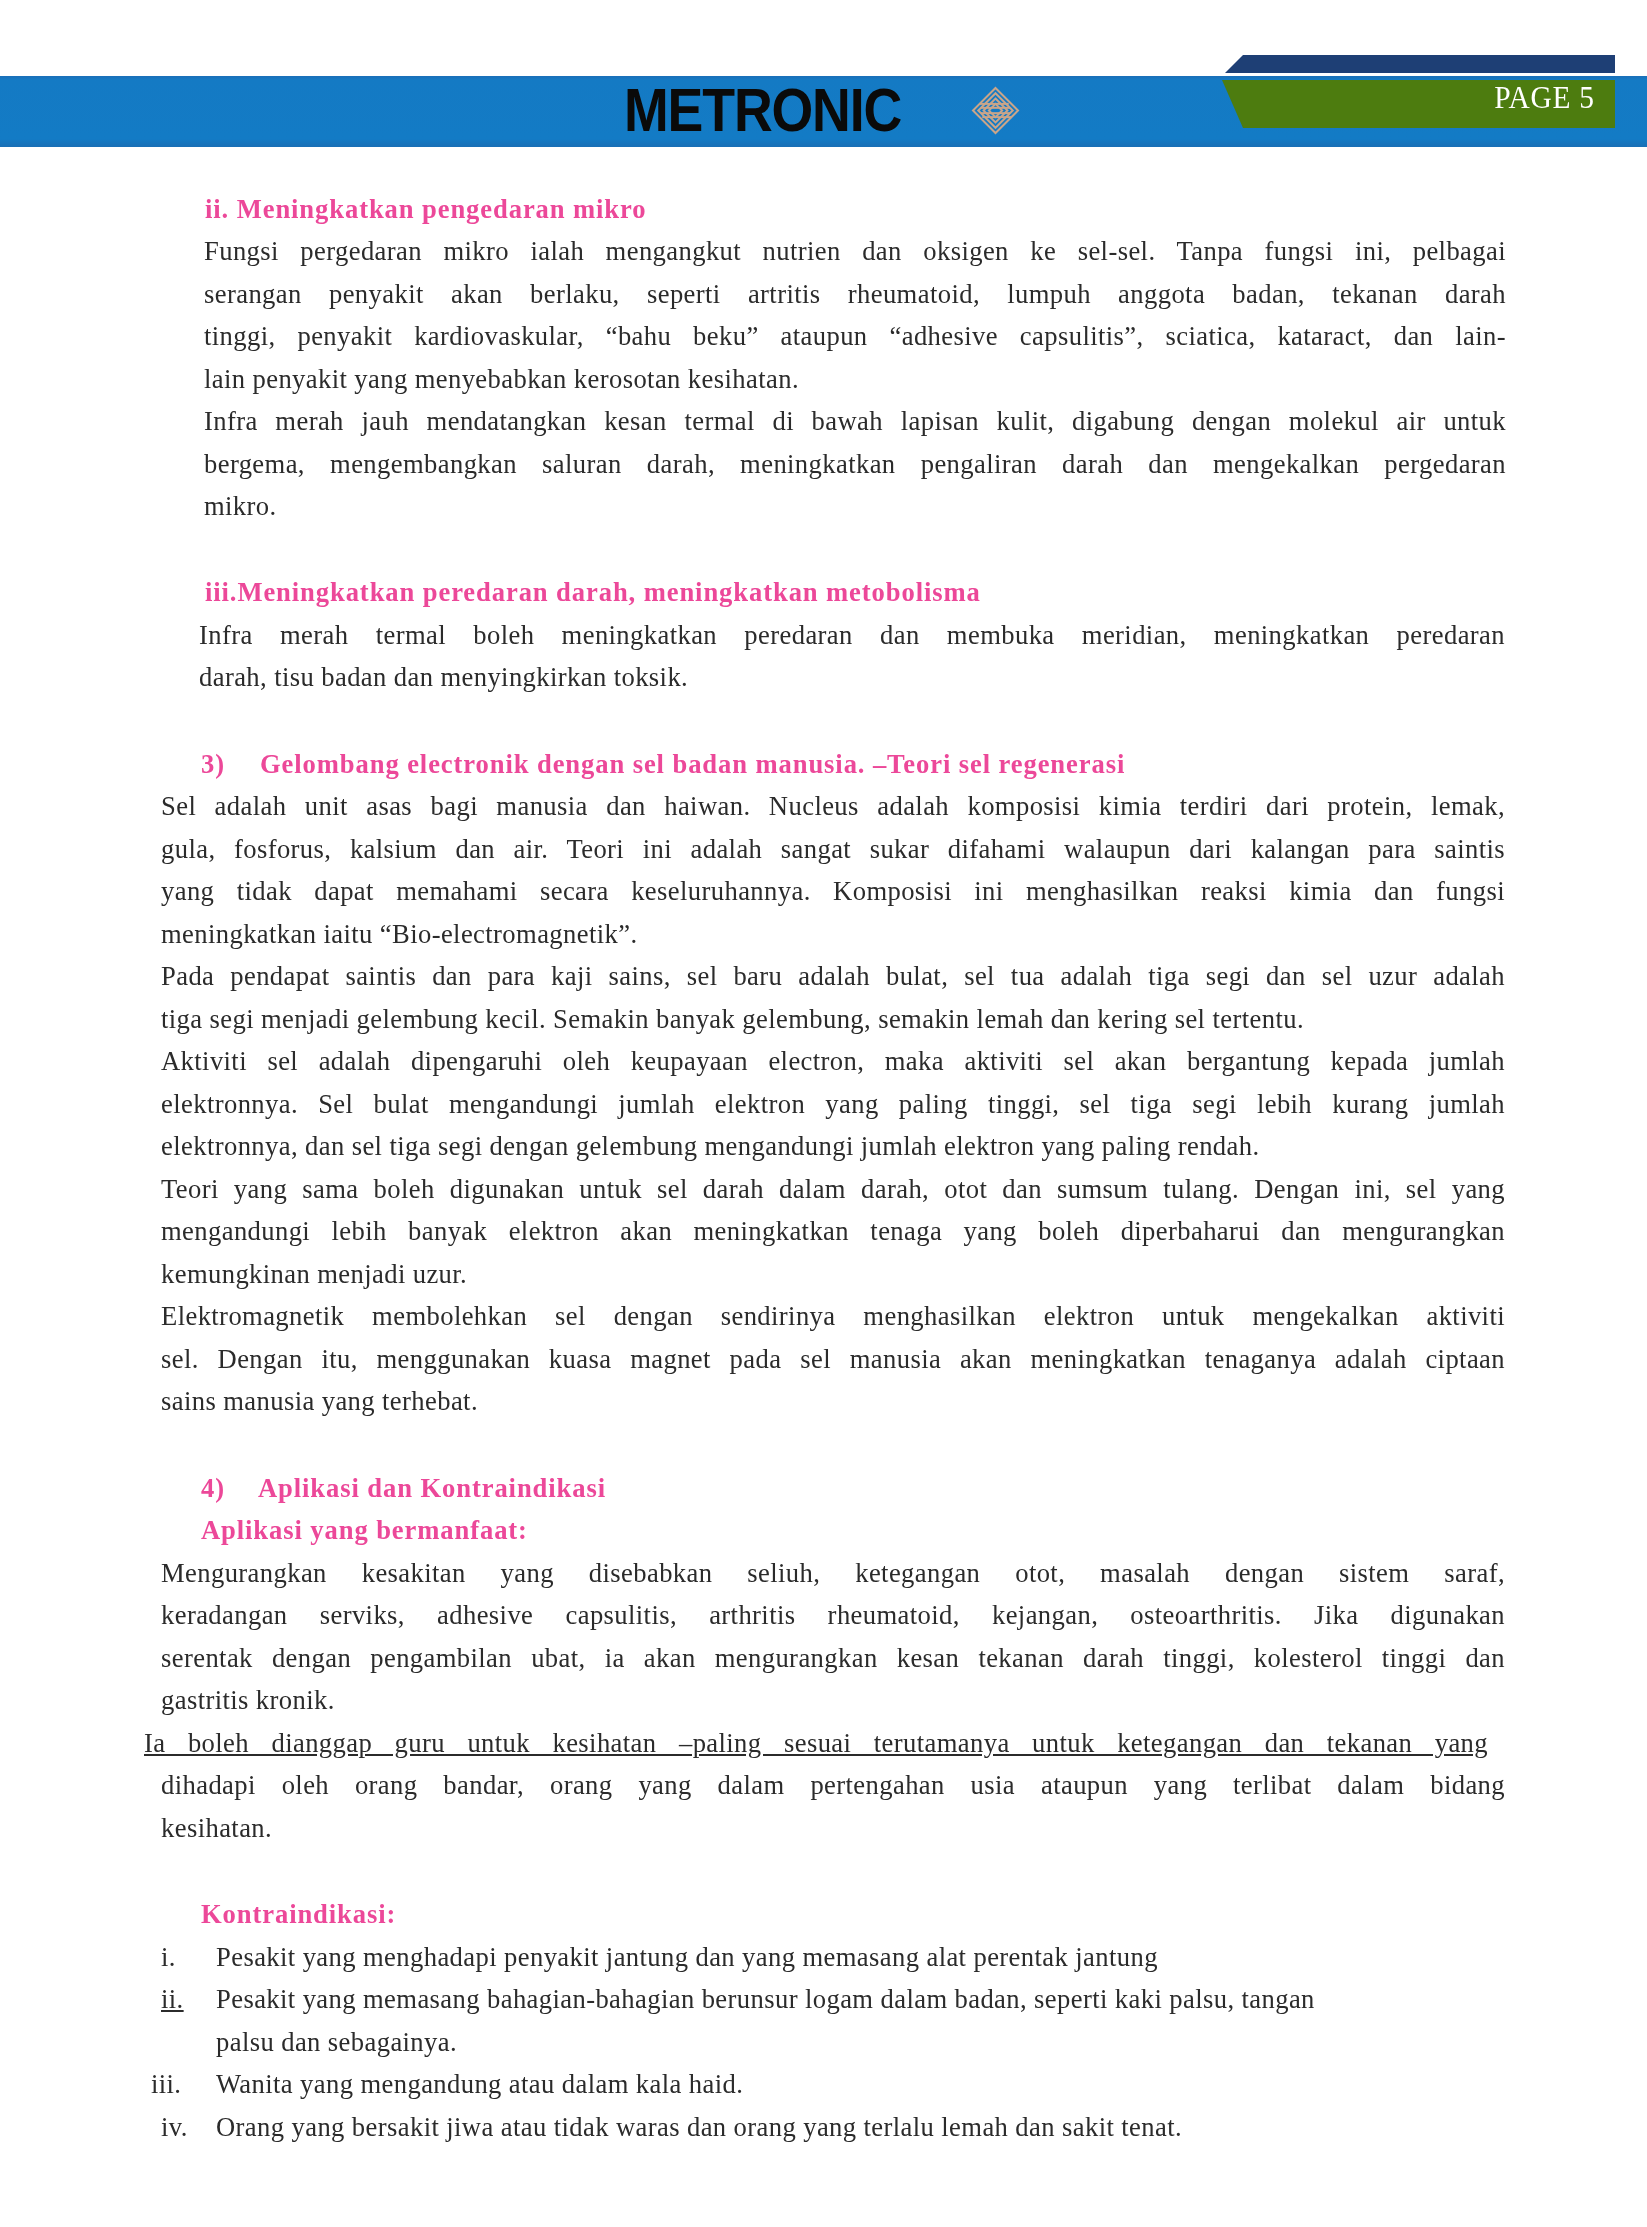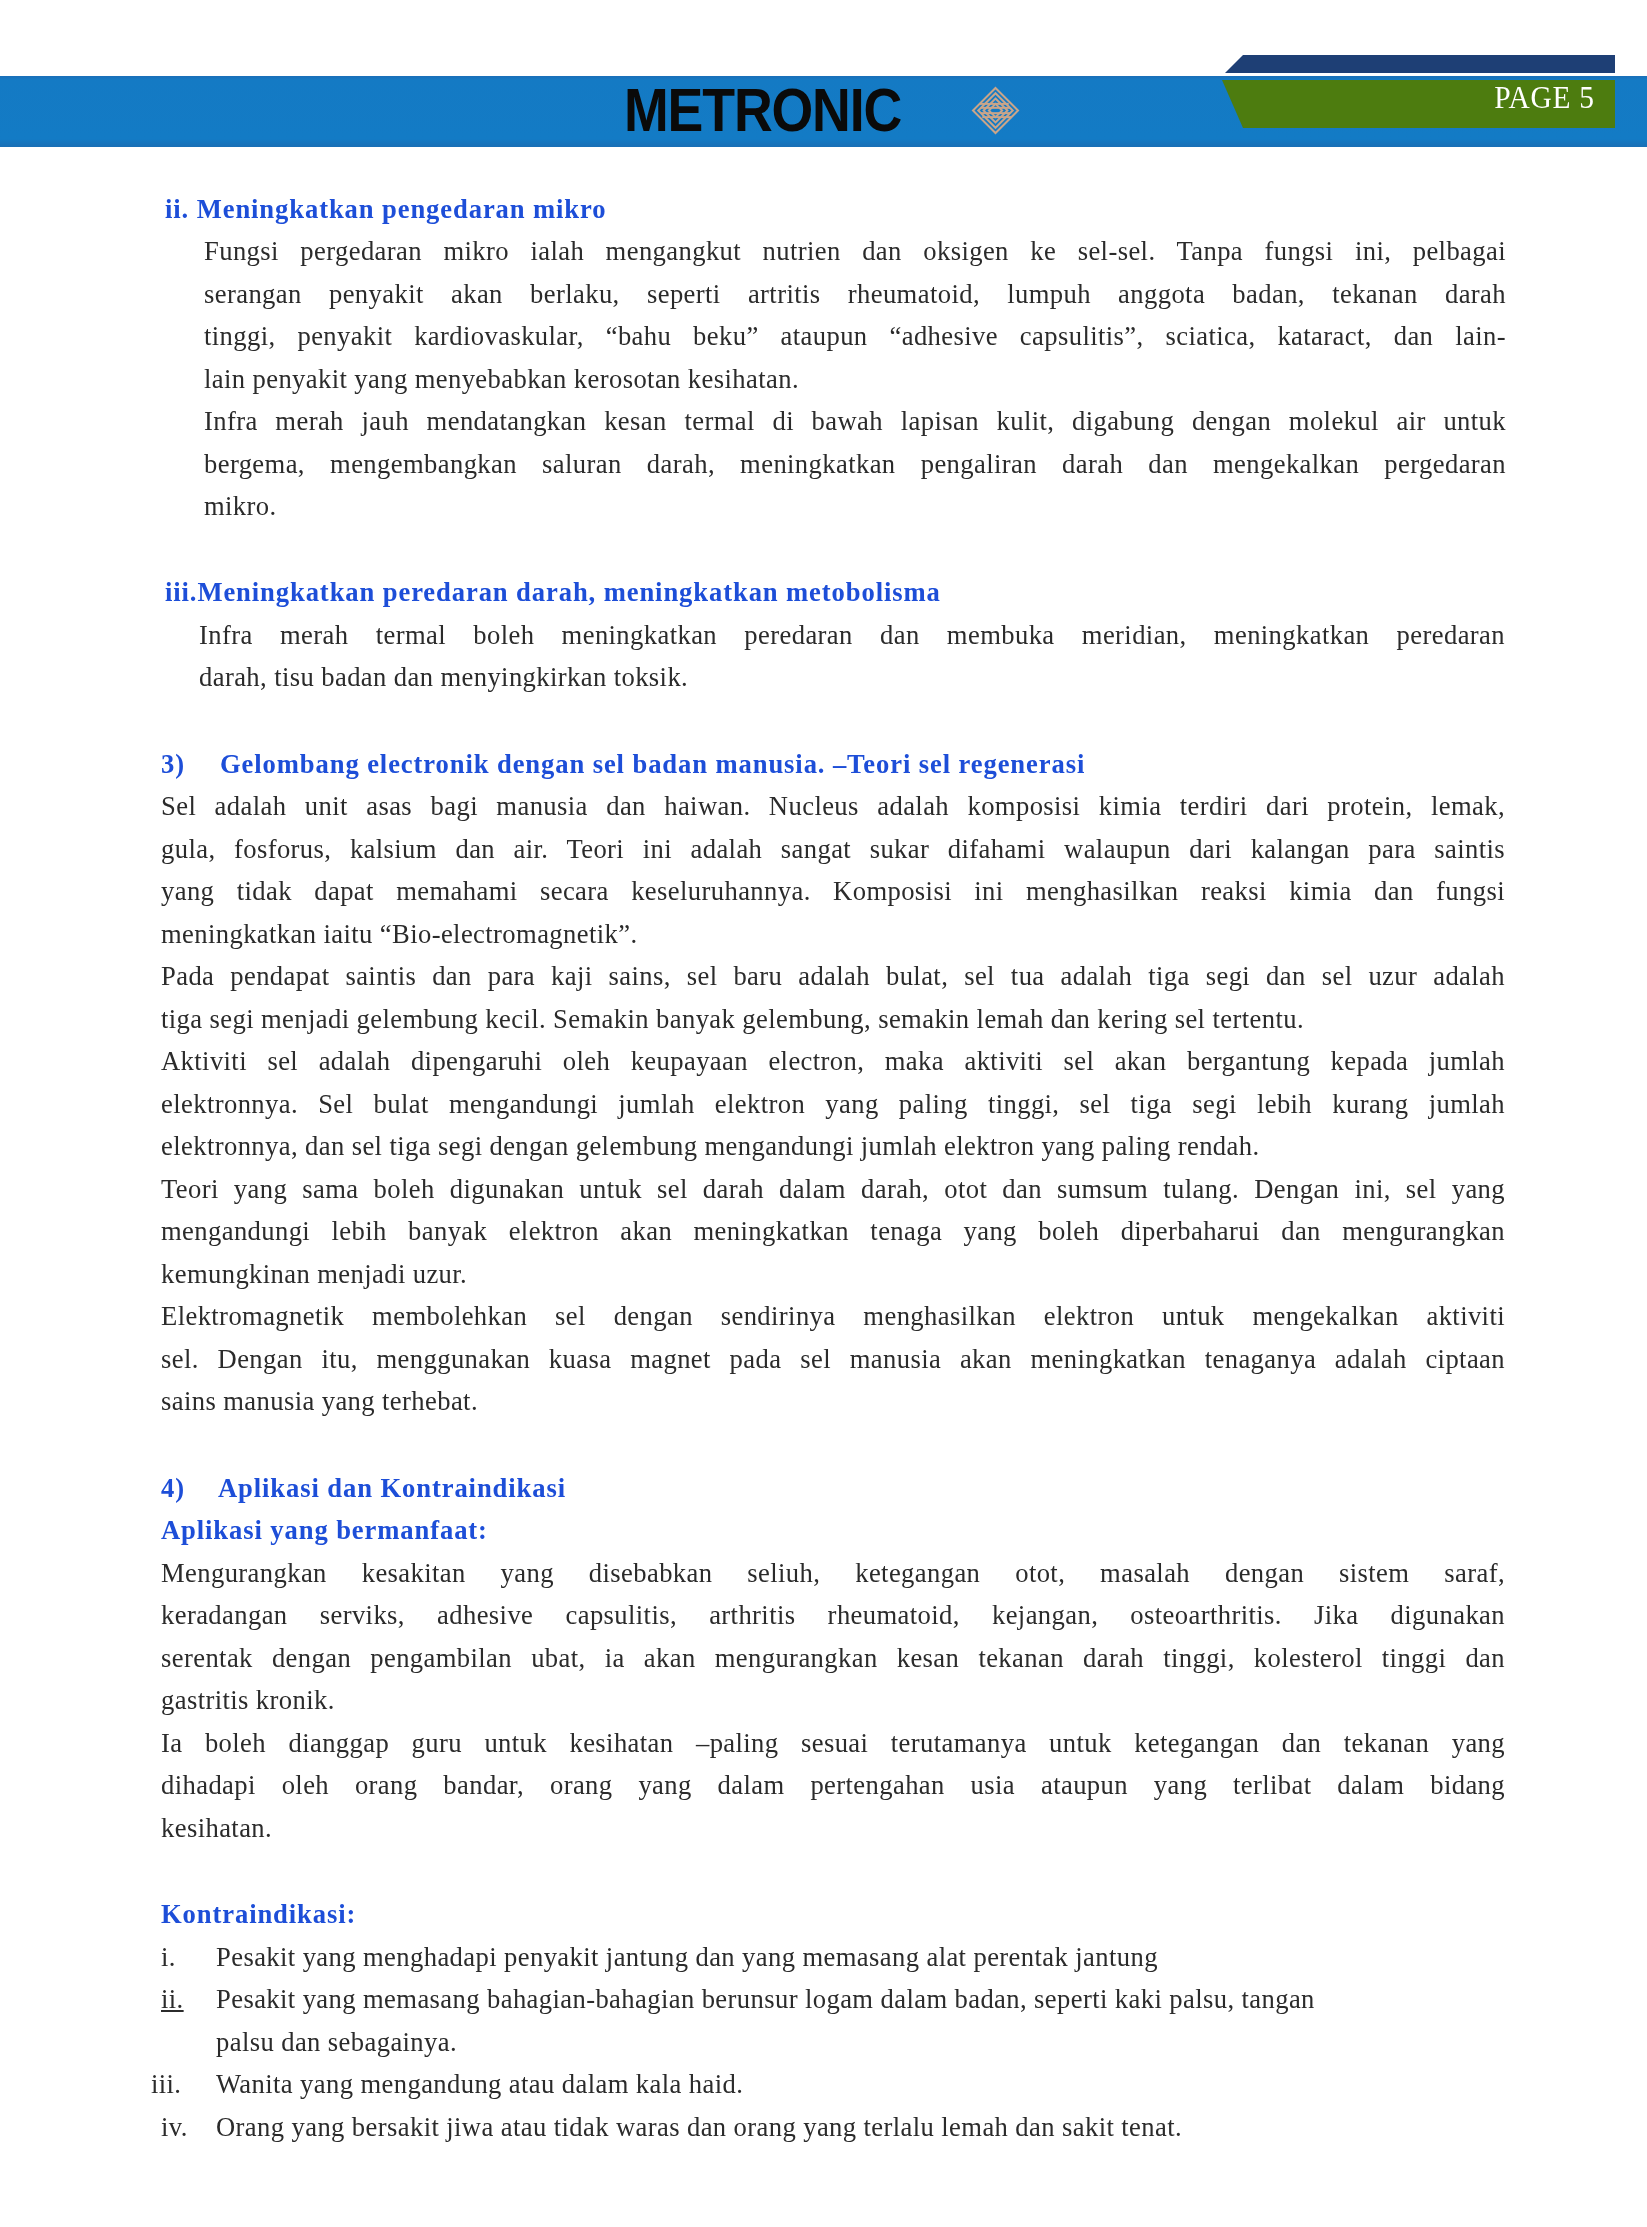--- a/index.html
+++ b/index.html
@@ -98,21 +98,22 @@
       white-space: nowrap;
       letter-spacing: 0.4px;
     }
     .justify {
       white-space: normal;
       text-align: justify;
       text-align-last: justify;
     }
     .bold {
       font-weight: bold;
-      color: #1d4ed8;
+      color: #ec4899;
+      margin-left: 40px;
     }
     .sub-heading {
       letter-spacing: 0.9px;
     }
   </style>
 </head>
 <body>
 
 <div class="header-band"></div>
 <div class="header-top-strip"></div>
@@ -180,21 +181,21 @@
   <div class="line bold sub-heading" style="left:161px; top:1472px;">4)</div>
   <div class="line bold sub-heading" style="left:218px; top:1472px;">Aplikasi dan Kontraindikasi</div>
 
   <div class="line bold sub-heading" style="left:161px; top:1514px;">Aplikasi yang bermanfaat:</div>
 
   <div class="line justify" style="left:161px; top:1557px; width:1344px;">Mengurangkan kesakitan yang disebabkan seliuh, ketegangan otot, masalah dengan sistem saraf,</div>
   <div class="line justify" style="left:161px; top:1599px; width:1344px;">keradangan serviks, adhesive capsulitis, arthritis rheumatoid, kejangan, osteoarthritis. Jika digunakan</div>
   <div class="line justify" style="left:161px; top:1642px; width:1344px;">serentak dengan pengambilan ubat, ia akan mengurangkan kesan tekanan darah tinggi, kolesterol tinggi dan</div>
   <div class="line" style="left:161px; top:1684px;">gastritis kronik.</div>
 
-  <div class="line justify" style="left:161px; top:1727px; width:1344px;">Ia boleh dianggap guru untuk kesihatan –paling sesuai terutamanya untuk ketegangan dan tekanan yang</div>
+  <div class="line justify" style="left:144px; top:1727px; width:1344px;text-decoration:underline;">Ia boleh dianggap guru untuk kesihatan –paling sesuai terutamanya untuk ketegangan dan tekanan yang</div>
   <div class="line justify" style="left:161px; top:1769px; width:1344px;">dihadapi oleh orang bandar, orang yang dalam pertengahan usia ataupun yang terlibat dalam bidang</div>
   <div class="line" style="left:161px; top:1812px;">kesihatan.</div>
 
   <div class="line bold sub-heading" style="left:161px; top:1898px;">Kontraindikasi:</div>
 
   <div>
     <div class="line" style="left:161px; top:1941px;">i.</div>
     <div class="line" style="left:216px; top:1941px;">Pesakit yang menghadapi penyakit jantung dan yang memasang alat perentak jantung</div>
 
     <div class="line" style="left:161px; top:1983px;text-decoration:underline;">ii.</div>

